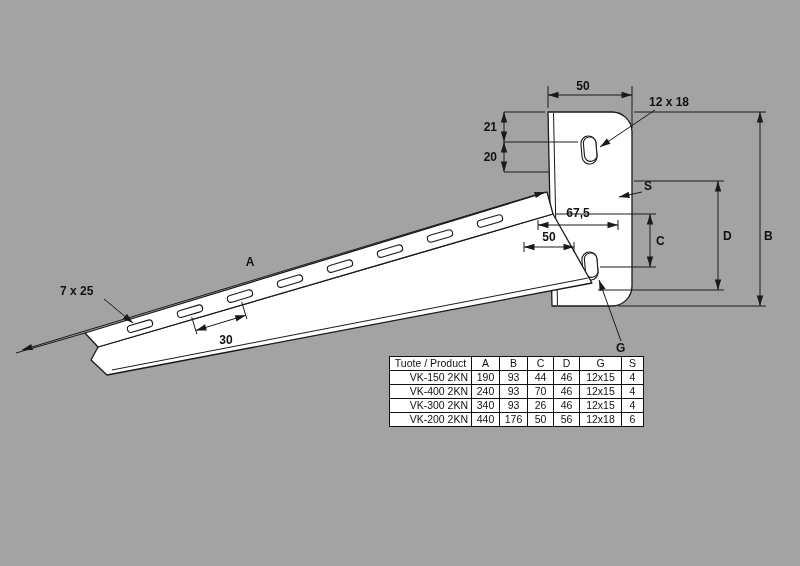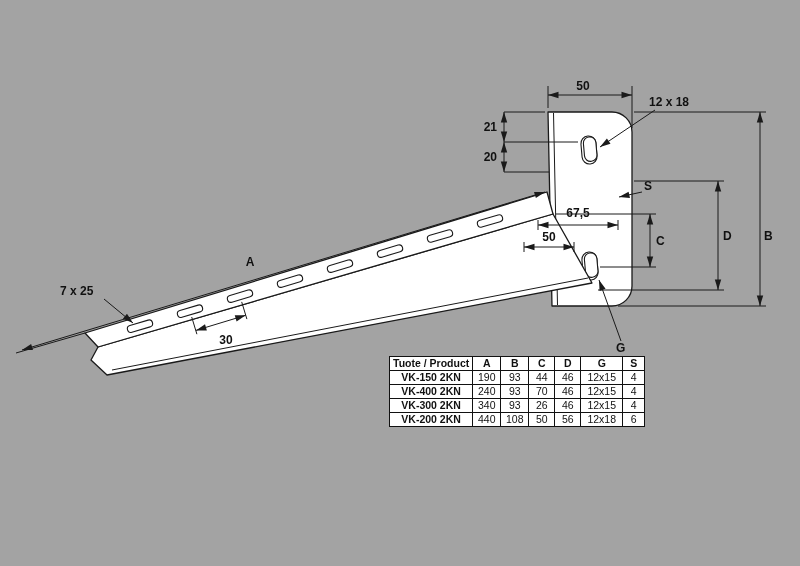--- a/index.html
+++ b/index.html
@@ -7,22 +7,22 @@
           font-family:"Liberation Sans",sans-serif;}
   svg{position:absolute;left:0;top:0;}
   .part{fill:#fff;stroke:#1a1a1a;stroke-width:1.3;stroke-linejoin:round;}
   .slot{fill:#fff;stroke:#1a1a1a;stroke-width:1.1;}
   .thinline{fill:none;stroke:#1a1a1a;stroke-width:1;}
   .dim{fill:none;stroke:#1a1a1a;stroke-width:1;}
   text.lbl{font-family:"Liberation Sans",sans-serif;font-size:12px;font-weight:bold;fill:#111;}
   .spec-table{position:absolute;left:389px;top:356px;border-collapse:collapse;
               font-family:"Liberation Sans",sans-serif;font-size:10.5px;color:#111;background:#fff;}
   .spec-table th,.spec-table td{border:1px solid #111;padding:0 3px;height:13px;line-height:13px;text-align:center;white-space:nowrap;}
-  .spec-table th{font-weight:bold;}
-  .spec-table td.prod{font-weight:bold;text-align:center;}
+  .spec-table th{font-weight:normal;}
+  .spec-table td.prod{font-weight:normal;text-align:right;}
   .spec-table col.c-prod{width:82px;} .spec-table col.c-a{width:28px;} .spec-table col.c-b{width:28px;}
   .spec-table col.c-c{width:26px;} .spec-table col.c-d{width:26px;} .spec-table col.c-g{width:42px;} .spec-table col.c-s{width:22px;}
 </style>
 </head>
 <body>
 
 <div class="canvas">
 
   <svg width="800" height="566" viewBox="0 0 800 566">
     <defs>
@@ -190,21 +190,21 @@
         <td>340</td>
         <td>93</td>
         <td>26</td>
         <td>46</td>
         <td>12x15</td>
         <td>4</td>
       </tr>
       <tr>
         <td class="prod">VK-200 2KN</td>
         <td>440</td>
-        <td>108</td>
+        <td>176</td>
         <td>50</td>
         <td>56</td>
         <td>12x18</td>
         <td>6</td>
       </tr>
     </tbody>
   </table>
 
 </div>
 

